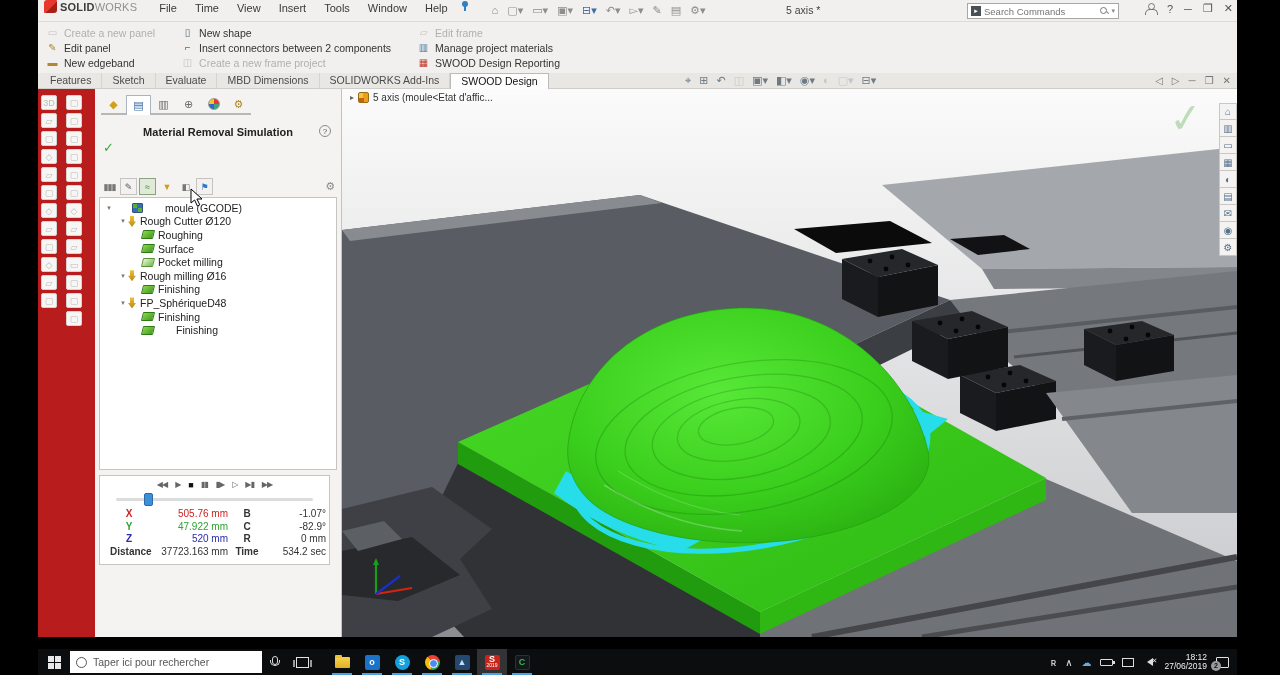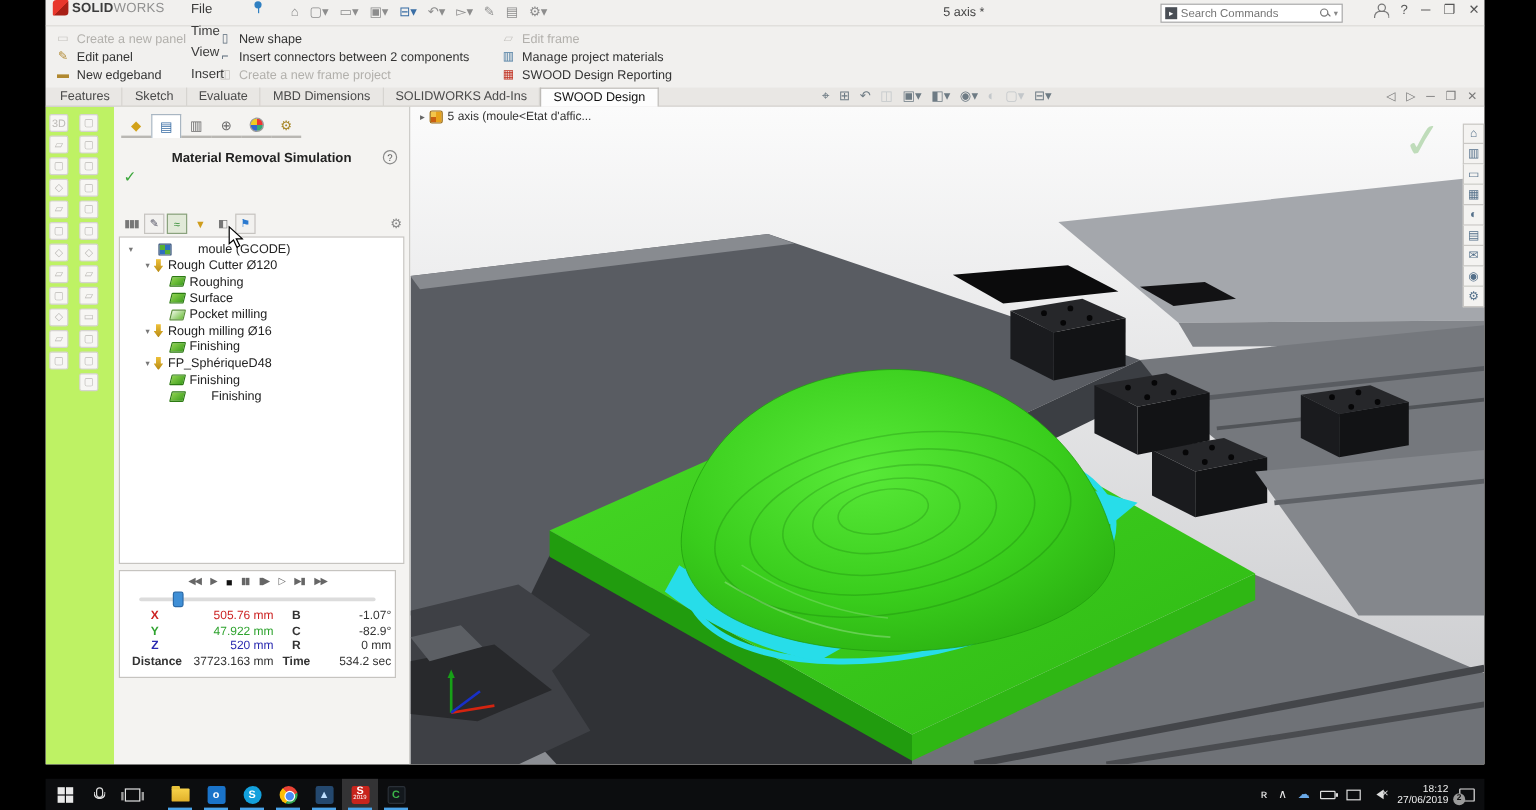--- a/index.html
+++ b/index.html
@@ -10,21 +10,21 @@
     background:#f1f0ee; font-size:11px; color:#333; overflow:hidden; }
 
   
   .titlebar { position:relative; height:22px; background:#f1f0ee; border-bottom:1px solid #dddbd7;
     display:flex; align-items:flex-start; }
   .logo { display:flex; align-items:center; gap:3px; padding:0 8px 0 6px; }
   .logo-mark { width:13px; height:13px; background:linear-gradient(135deg,#e8372c 55%,#a81f16 55%);
     border-radius:3px 1px 3px 1px; }
   .logo-text { font-size:11px; letter-spacing:.2px; }
   .logo-text b { color:#3c3c3c; } .logo-text i { font-style:normal; color:#909090; }
-  .menus { display:flex; gap:2px; margin-left:6px;flex-direction:column; }
+  .menus { display:flex; gap:2px; margin-left:6px; }
   .menu-item { padding:2px 8px; font-size:11px; color:#3a3a3a; }
   .pin { position:relative; width:10px; height:12px; margin-left:4px; }
   .pin::before { content:""; position:absolute; left:2px; top:1px; width:6px; height:6px;
     background:#2f7fc1; border-radius:50%; }
   .pin::after { content:""; position:absolute; left:4.5px; top:6px; width:1.5px; height:5px; background:#2f7fc1; }
   .qat { display:flex; gap:9px; margin-left:22px; color:#8d8d8d; font-size:11px; }
   .qat span { line-height:20px; }
   .qat .blue { color:#3a6ea5; }
   .doc-title { position:absolute; left:748px; top:4px; font-size:10.5px; color:#444; }
   .search-box { position:absolute; right:118px; top:3px; width:152px; height:16px; background:#fff;
@@ -60,21 +60,21 @@
   .tab { padding:1px 10px; font-size:10.5px; color:#4a4a4a; border-right:1px solid #d6d4d0; }
   .tab.active { background:#fdfdfd; color:#111; border:1px solid #bdbbb7; border-bottom:0; }
   .headsup { position:absolute; left:647px; top:0px; display:flex; gap:8px; color:#6e7b84;
     font-size:11px; line-height:15px; }
   .headsup span.dis { color:#c3c7ca; }
   .docwin { position:absolute; right:6px; top:0; display:flex; gap:9px; color:#777; font-size:10px;
     line-height:15px; }
 
   
   .main { display:flex; height:548px; }
-  .strips { width:57px; display:flex; gap:9px; padding:6px 0 0 3px; background:#bef264; }
+  .strips { width:57px; display:flex; gap:9px; padding:6px 0 0 3px; background:#b91c1c; }
   .strip { display:flex; flex-direction:column; gap:3px; }
   .sicon { width:16px; height:15px; border:1px solid #d5d3cf; border-radius:2px; color:#bcbab6;
     font-size:9px; display:flex; align-items:center; justify-content:center; background:#f7f6f4; }
 
   
   .pm { position:relative; width:247px; background:#f4f3f1; border-right:1px solid #c4c2bf; }
   .pm-tabs { position:absolute; left:6px; top:6px; display:flex; }
   .pm-tab { width:25px; height:20px; display:flex; align-items:center; justify-content:center;
     font-size:11px; color:#6a6a6a; border-bottom:2px solid #b9b7b3; }
   .pm-tab.sel { background:#fff; border:1px solid #a9b6c2; border-bottom:0; color:#3a6ea5; }
@@ -625,20 +625,24 @@
 
 <div class="taskbar">
   <div class="start">
     <span class="winlogo">
           <i></i>
           <i></i>
           <i></i>
           <i></i>
         </span>
   </div>
+  <div class="tb-search">
+    <span class="cortana"></span>
+    <span>Taper ici pour rechercher</span>
+  </div>
   <span class="mic"></span>
   <span class="taskview"></span>
   <div class="tb-icons">
     <div class="tb-cell">
           <span class="ic-folder"></span>
           <span class="ul"></span>
         </div>
     <div class="tb-cell">
           <span class="ic-app ic-outlook">o</span>
           <span class="ul"></span>

